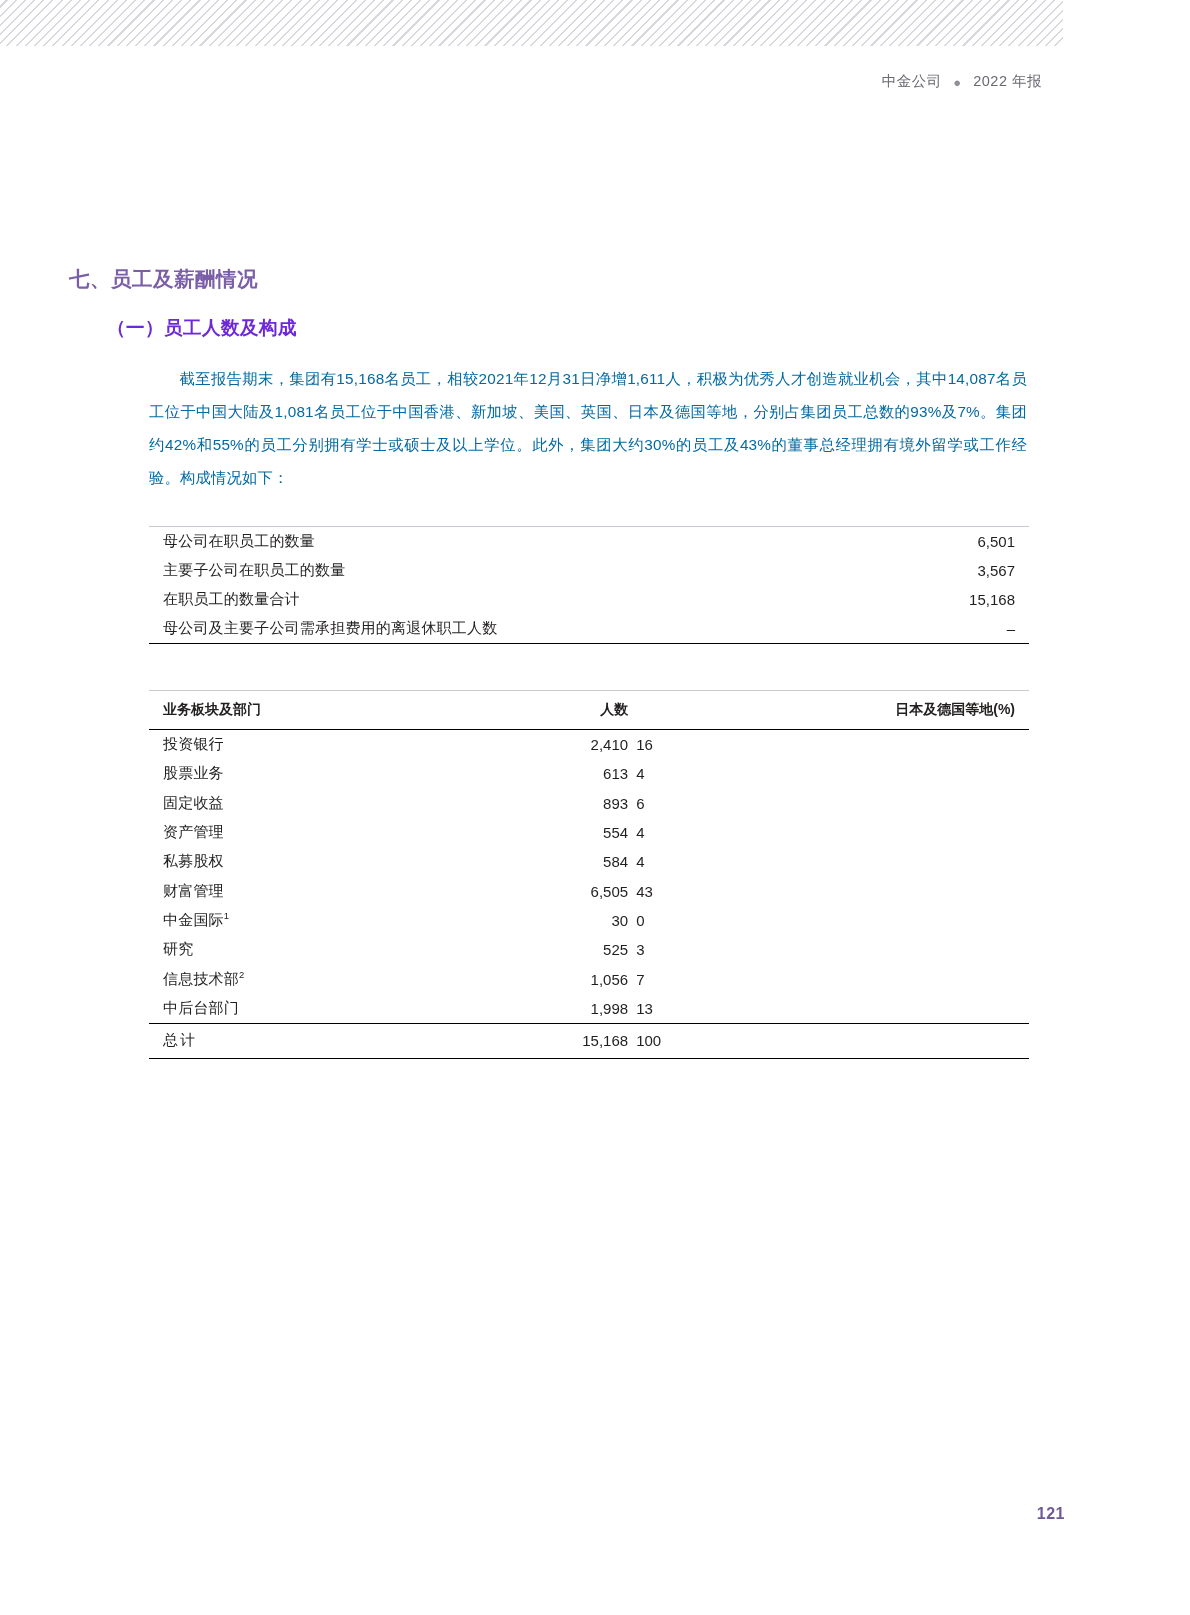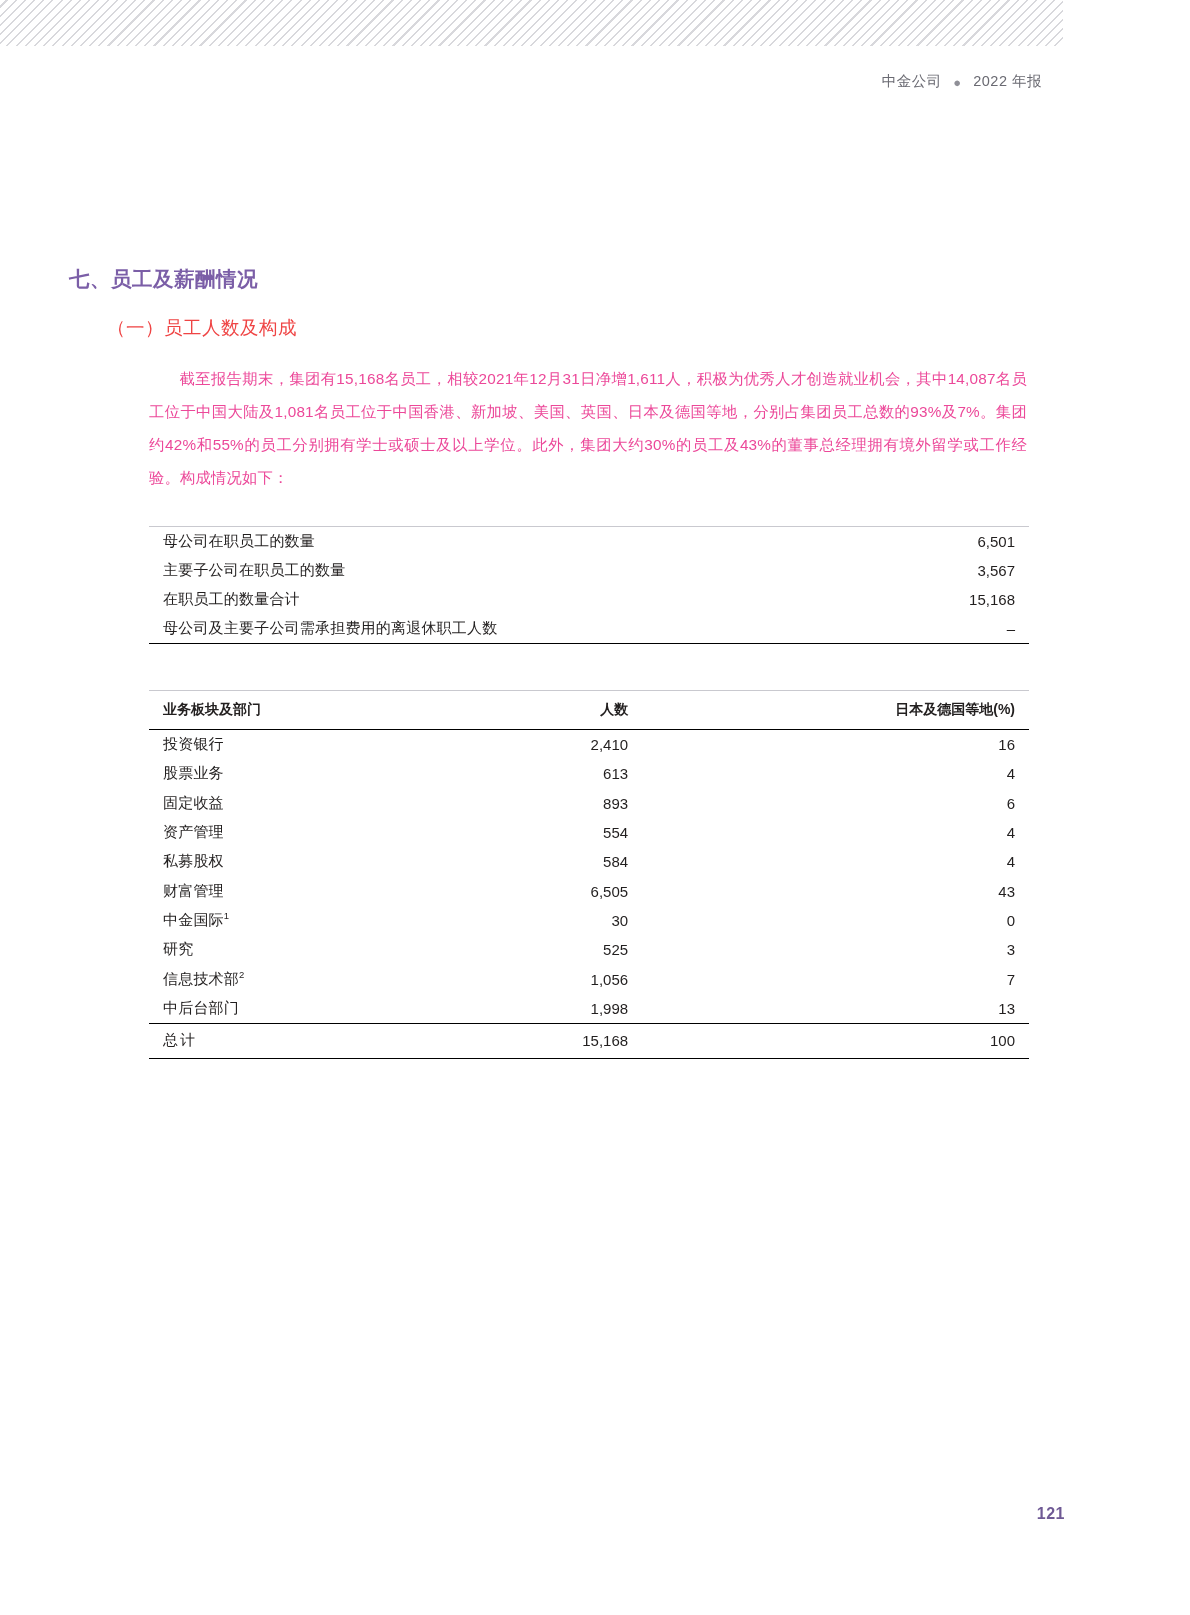--- a/index.html
+++ b/index.html
@@ -58,32 +58,32 @@
   h1.section-title {
     font-size: 20.5px;
     font-weight: bold;
     color: #7b5ea7;
     margin: 0 0 0 0;
     letter-spacing: 0.5px;
   }
 
   h2.sub-title {
     font-size: 18.5px;
-    font-weight: normal;
-    color: #ef4444;
+    font-weight: bold;
+    color: #6d28d9;
     margin: 22px 0 0 38px;
     letter-spacing: 0.5px;
   }
 
   .body-text {
     margin: 22px 0 0 80px;
     width: 878px;
     font-size: 15.3px;
     line-height: 33px;
-    color: #ec4899;
+    color: #0369a1;
     text-align: justify;
     text-justify: inter-ideograph;
     text-indent: 2em;
     letter-spacing: 0.2px;
   }
 
   
   .table-block {
     margin-left: 80px;
     width: 880px;
@@ -148,21 +148,21 @@
   }
   .t2 td.c-name {
     padding-left: 14px;
     letter-spacing: 0.2px;
   }
   .t2 td.c-count {
     text-align: right;
     padding-right: 8px;
   }
   .t2 td.c-pct {
-    text-align: right;
+    text-align: left;
     padding-right: 14px;
   }
   .t2 tr.total td {
     height: 34px;
   }
   .t2 tr.total td.c-name {
     letter-spacing: 2px;
   }
   sup {
     font-size: 9.5px;

